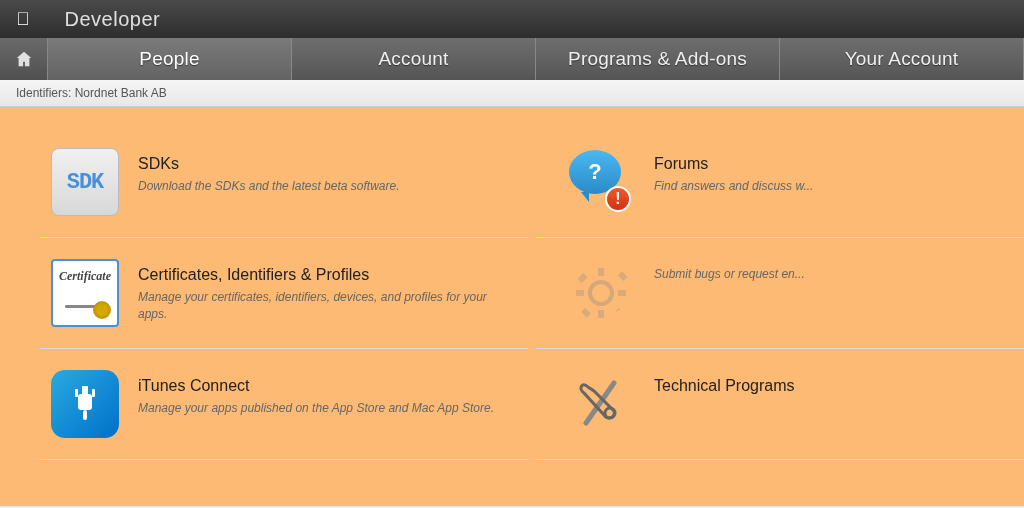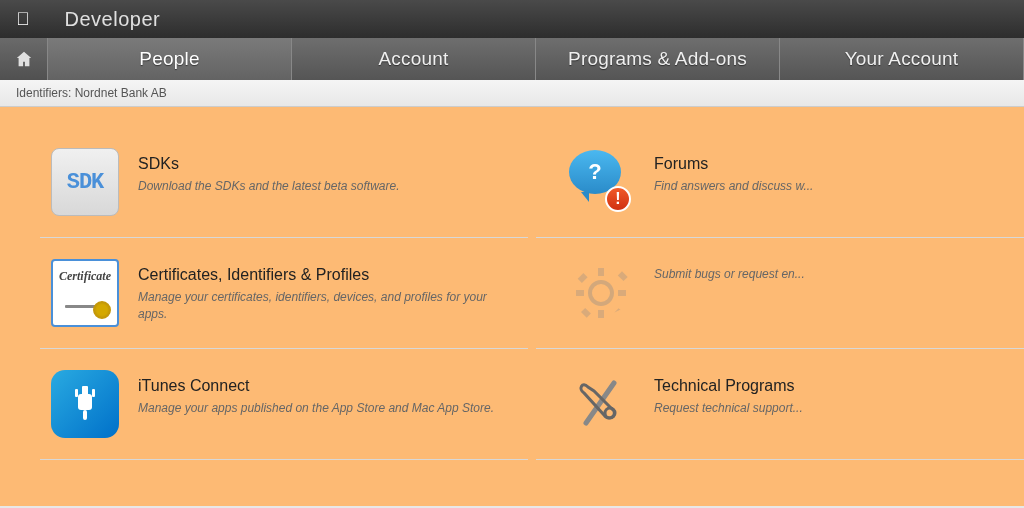--- a/index.html
+++ b/index.html
@@ -380,18 +380,17 @@
 
             <line x1="40" y1="6" x2="12" y2="46" stroke="#888" stroke-width="5" stroke-linecap="round"></line>
 
             <path d="M14 10 C8 4 4 12 10 16 L30 38 C34 44 42 40 40 34 L20 14 Z" fill="none" stroke="#666" stroke-width="3"></path>
             <circle cx="36" cy="36" r="5" fill="none" stroke="#666" stroke-width="3"></circle>
           </svg>
         </div>
       </div>
       <div class="card-text">
         <div class="card-title">Technical Programs</div>
-        <div class="card-desc">Request technical support...</div>
       </div>
     </div>
   </div>
 
 </div>
 
 </body></html>

